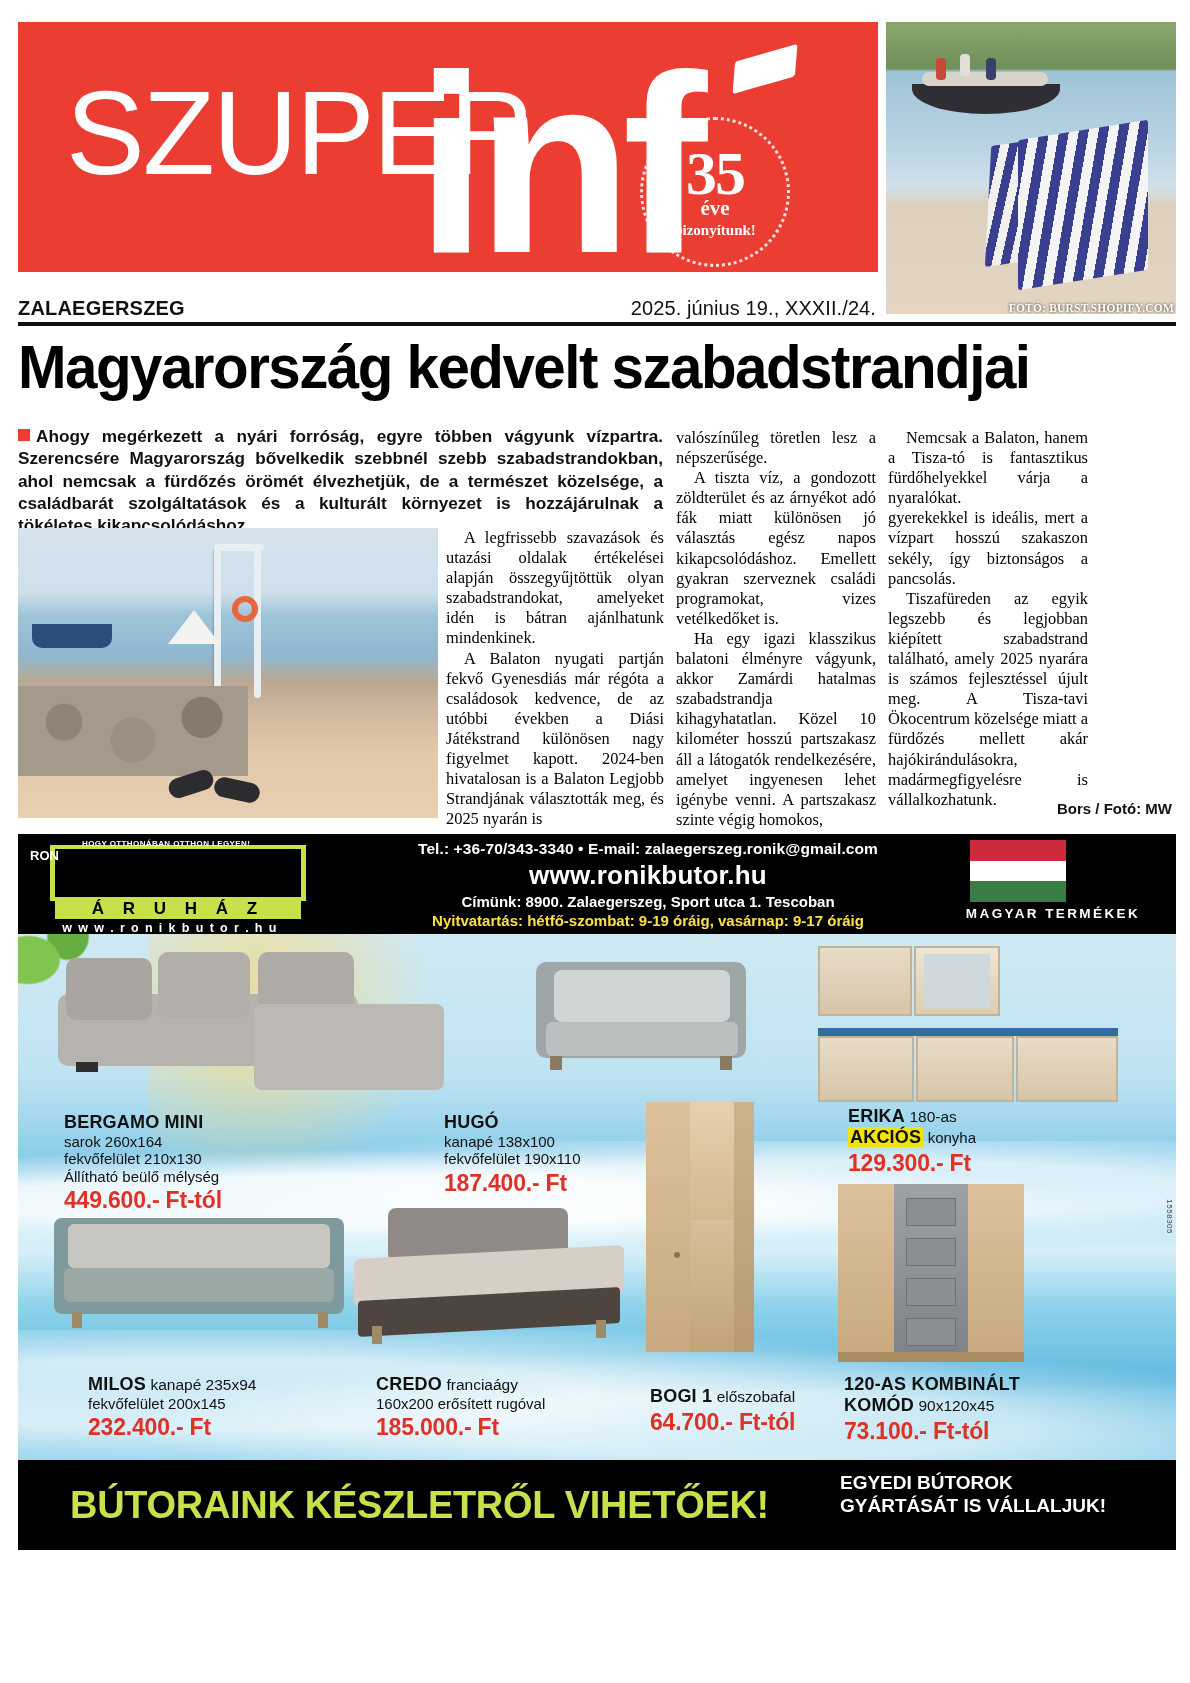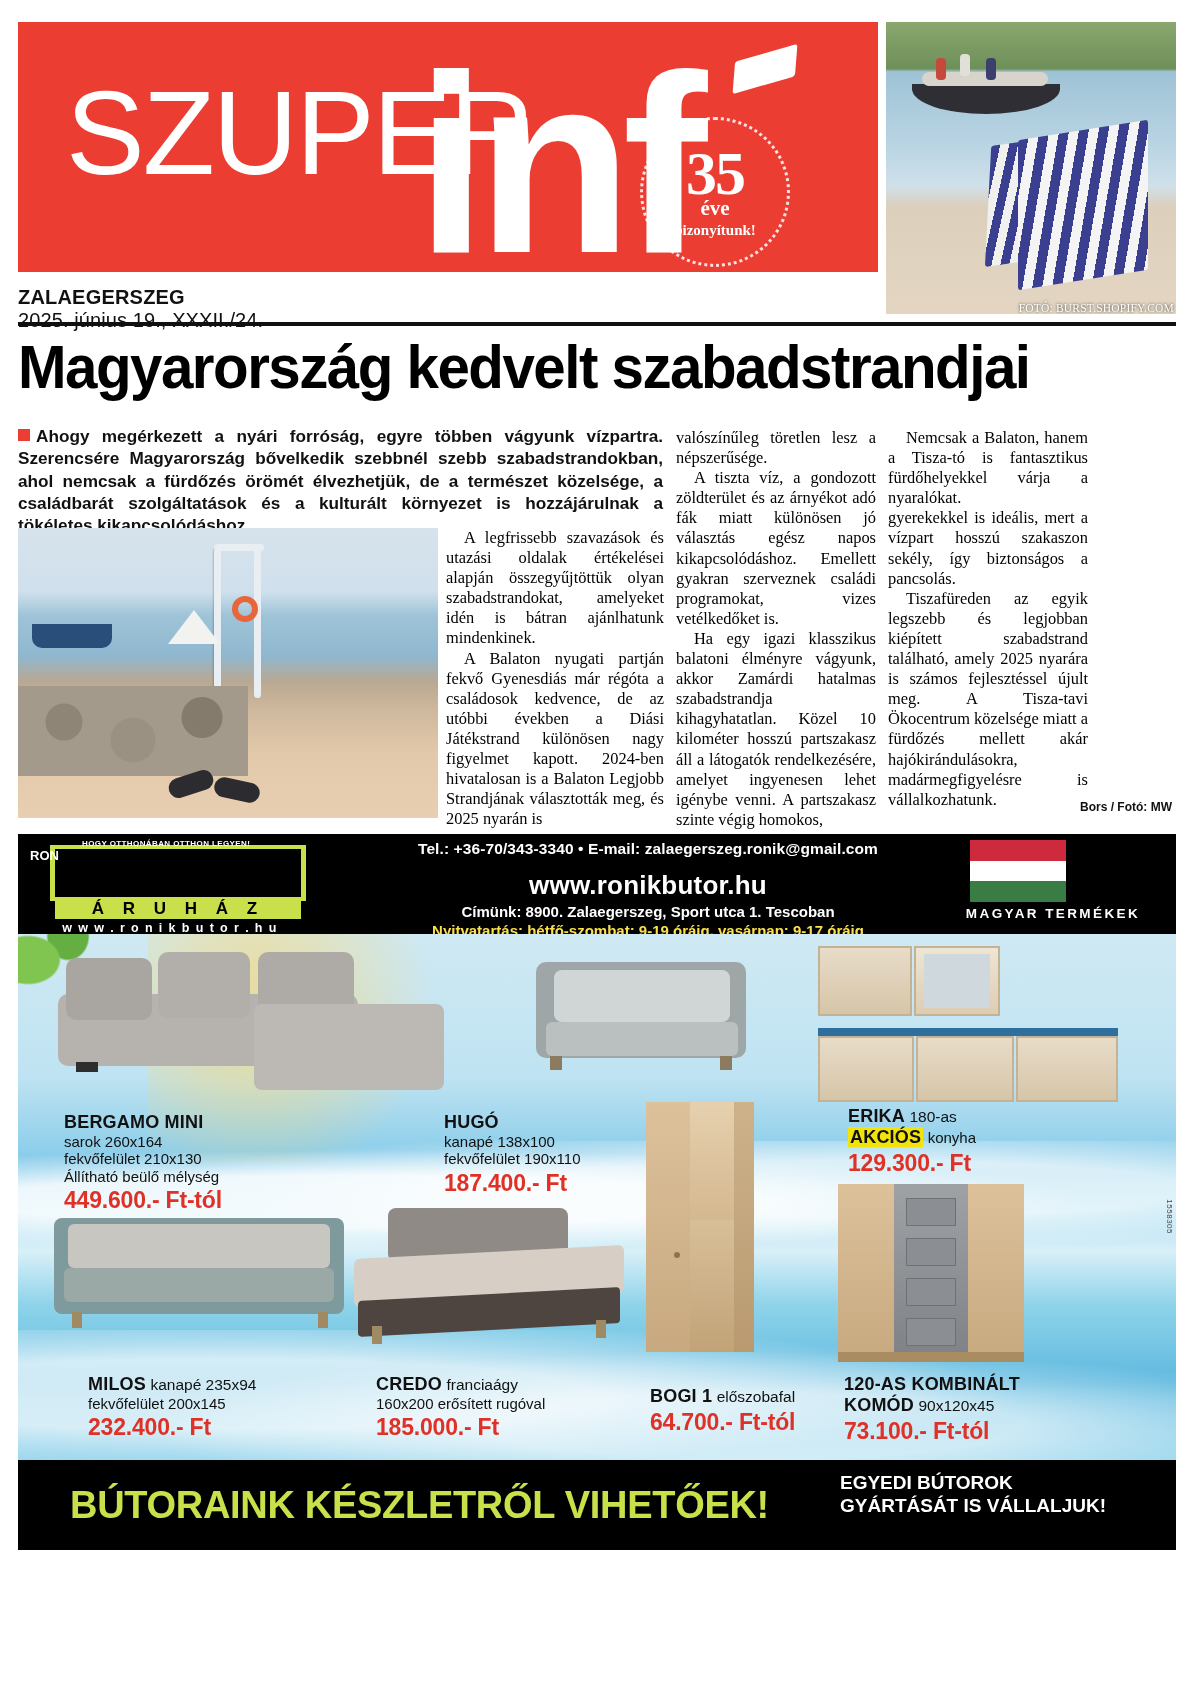--- a/index.html
+++ b/index.html
@@ -72,28 +72,28 @@
     border-radius:3px;
   }
   .boat {
     position:absolute; left:26px; top:62px; width:148px; height:30px;
     background:#2e2e34; border-radius:0 0 60% 60%/0 0 100% 100%;
   }
   .boat-top { position:absolute; left:36px; top:50px; width:126px; height:14px; background:#d8d4cc; border-radius:7px; }
   .figure { position:absolute; width:10px; height:22px; background:#c64a3a; border-radius:4px; }
   .photo-credit {
     position:absolute; right:2px; bottom:0px;
-    font-size:11.5px; font-weight:400; color:#fff; letter-spacing:.2px;
+    font-size:11.5px; font-weight:700; color:#fff; letter-spacing:.2px;
     font-family:"Liberation Serif", serif;
     text-shadow:0 0 3px rgba(0,0,0,.8);
   }
 
   .dateline {
     position:absolute; left:18px; top:286px; width:858px; height:34px;
-    display:flex; align-items:flex-start; justify-content:space-between;flex-direction:column;
+    display:flex; align-items:flex-end; justify-content:space-between;
   }
   .city { font-size:20px; font-weight:700; color:#111; letter-spacing:.2px; }
   .issue { font-size:20px; color:#111; letter-spacing:.1px; }
 
   .rule-thick { position:absolute; left:18px; top:322px; width:1158px; height:4px; background:#111; }
 
   
   .headline {
     position:absolute; left:18px; top:336px; width:1158px;
     font-size:62px; font-weight:700; color:#000;
@@ -139,21 +139,21 @@
                radial-gradient(circle at 80% 35%, #857b6d 0 20px, transparent 21px),
                #a39a8b; }
   .pa-boat { position:absolute; left:14px; top:96px; width:80px; height:24px; background:#2a4e7a; border-radius:0 0 10px 10px;}
   .pa-sail { position:absolute; left:150px; top:82px; width:0; height:0;
              border-left:26px solid transparent; border-right:26px solid transparent; border-bottom:34px solid #f2f2f0; }
   .pa-flip1 { position:absolute; left:150px; top:246px; width:46px; height:20px; background:#2c2c30; border-radius:10px; transform:rotate(-18deg); }
   .pa-flip2 { position:absolute; left:196px; top:252px; width:46px; height:20px; background:#2c2c30; border-radius:10px; transform:rotate(12deg); }
 
   .byline {
     position:absolute; right:18px; top:800px;
-    font-size:12px; font-weight:700; color:#111; font-family:"Liberation Sans", sans-serif;
+    font-size:15px; font-weight:700; color:#111; font-family:"Liberation Sans", sans-serif;
   }
 
   
   .ad { position:absolute; left:18px; top:834px; width:1158px; height:716px; overflow:hidden; background:#000; }
   .ad-header { position:absolute; left:0; top:0; width:1158px; height:100px; background:#000; }
   .ronik-logo {
     position:absolute; left:6px; top:5px; width:288px; height:92px; background:#000;
   }
   .rl-green { position:absolute; left:26px; top:6px; width:256px; height:56px; background:#c9e04a; }
   .rl-inner { position:absolute; left:31px; top:10px; width:246px; height:48px; background:#000; }
@@ -174,21 +174,21 @@
   .rl-www {
     position:absolute; left:6px; top:82px; width:280px; height:14px;
     color:#fff; font-size:12.5px; font-weight:700; letter-spacing:1.4px; text-align:center;
   }
   .rl-ron {
     position:absolute; left:6px; top:8px; width:18px; height:74px;
     color:#fff; font-size:13px; font-weight:700; line-height:17px; text-align:center;
   }
   .ad-contact { position:absolute; left:300px; top:6px; width:660px; text-align:center; color:#fff; }
   .ac-line1 { font-size:15.5px; font-weight:700; letter-spacing:.1px; }
-  .ac-web { font-size:26px; font-weight:700; letter-spacing:.2px; margin-top:12px; }
+  .ac-web { font-size:26px; font-weight:700; letter-spacing:.2px; margin-top:2px; }
   .ac-line3 { font-size:15px; font-weight:700; margin-top:2px; }
   .ac-line4 { font-size:15px; font-weight:700; color:#fde047; margin-top:2px; }
   .flag-box { position:absolute; right:110px; top:6px; width:96px; height:62px; }
   .flag-r { position:absolute; left:0; top:0; width:96px; height:20.6px; background:#cd2a3e; }
   .flag-w { position:absolute; left:0; top:20.6px; width:96px; height:20.6px; background:#fff; }
   .flag-g { position:absolute; left:0; top:41.2px; width:96px; height:20.8px; background:#3a7d44; }
   .magyar-txt {
     position:absolute; right:28px; top:72px; width:190px; text-align:center;
     color:#fff; font-size:13.5px; font-weight:700; letter-spacing:2.4px; line-height:15px;
   }

